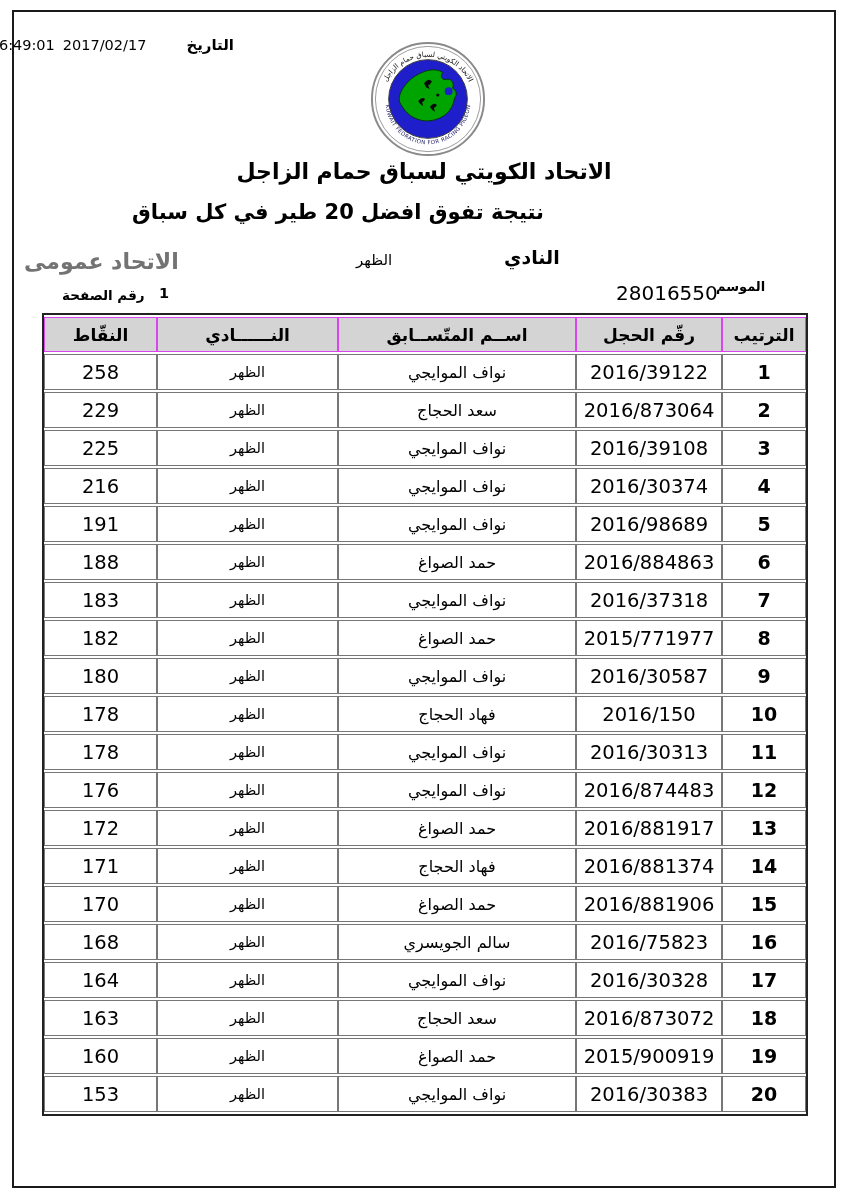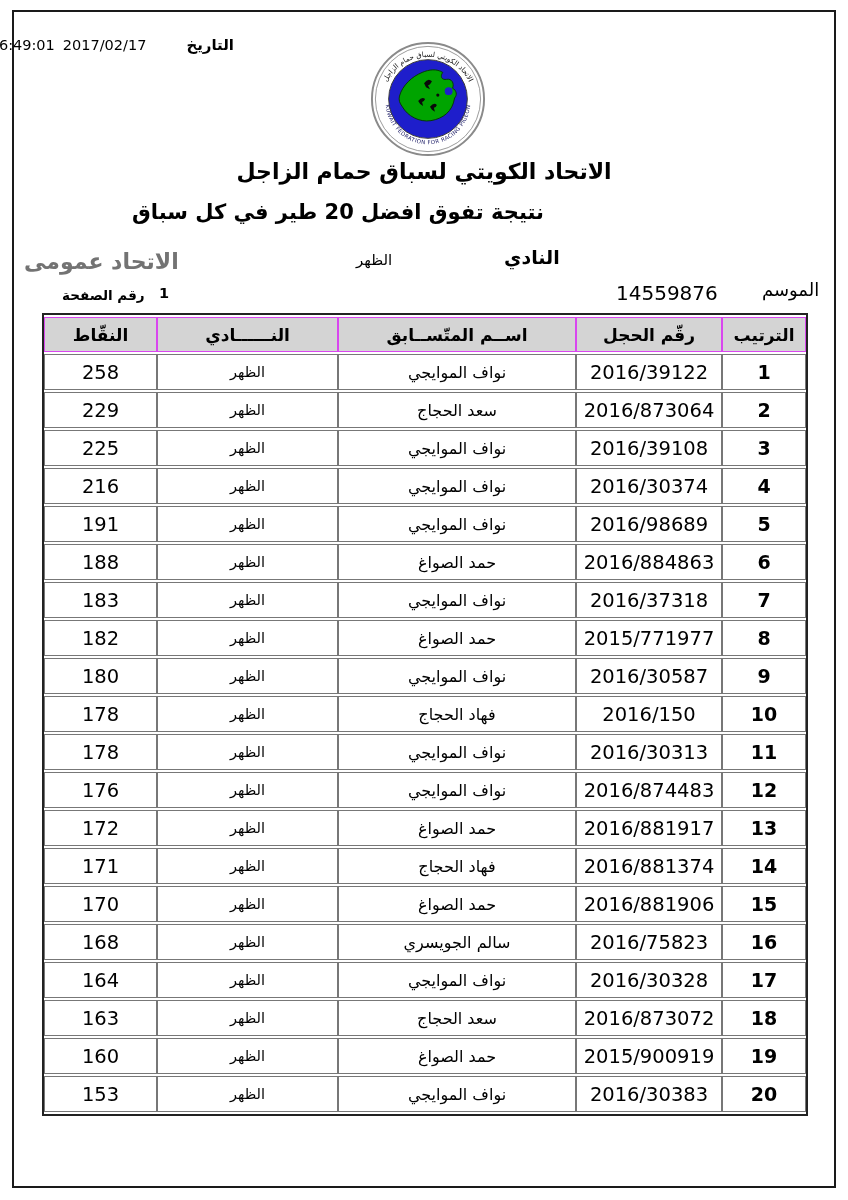--- a/index.html
+++ b/index.html
@@ -28,21 +28,21 @@
     font-size:22px;font-weight:bold;direction:rtl;
   }
   .subtitle{
     position:absolute;top:200px;left:0;width:676px;text-align:center;
     font-size:21px;font-weight:bold;direction:rtl;
   }
   
   .union-note{position:absolute;top:249px;left:24px;font-size:22px;font-weight:bold;color:#737373;direction:rtl;}
   .club-label{position:absolute;top:246px;left:504px;font-size:19px;font-weight:bold;direction:rtl;}
   .club-value{position:absolute;top:251px;left:356px;font-size:15px;direction:rtl;}
-  .season-label{position:absolute;top:279px;left:762px;font-size:18px;font-weight:normal;direction:rtl;}
+  .season-label{position:absolute;top:279px;left:716px;font-size:13px;font-weight:bold;direction:rtl;}
   .season-value{position:absolute;top:281px;left:616px;font-size:20px;}
   .page-number-label{position:absolute;top:287px;left:62px;font-size:13.5px;font-weight:bold;direction:rtl;}
   .page-number-value{position:absolute;top:285px;left:159px;font-size:14.5px;font-weight:bold;}
   
   table.results{
     position:absolute;top:313px;left:42px;width:764px;
     border-collapse:separate;border-spacing:0 2px;
     border:2px solid #222;direction:rtl;table-layout:fixed;
   }
   table.results th{
@@ -94,21 +94,21 @@
   </text>
 </svg>
 
 <div class="title">الاتحاد الكويتي لسباق حمام الزاجل</div>
 <div class="subtitle">نتيجة تفوق افضل 20 طير في كل سباق</div>
 
 <div class="union-note">الاتحاد عمومى</div>
 <div class="club-label">النادي</div>
 <div class="club-value">الظهر</div>
 <div class="season-label">الموسم</div>
-<div class="season-value ltr">14559876</div>
+<div class="season-value ltr">28016550</div>
 <div class="page-number-label">رقم الصفحة</div>
 <div class="page-number-value">1</div>
 
 <table class="results">
   <colgroup>
     <col style="width:84px">
       <col style="width:146px">
       <col style="width:238px">
       <col style="width:181px">
       <col style="width:113px">

